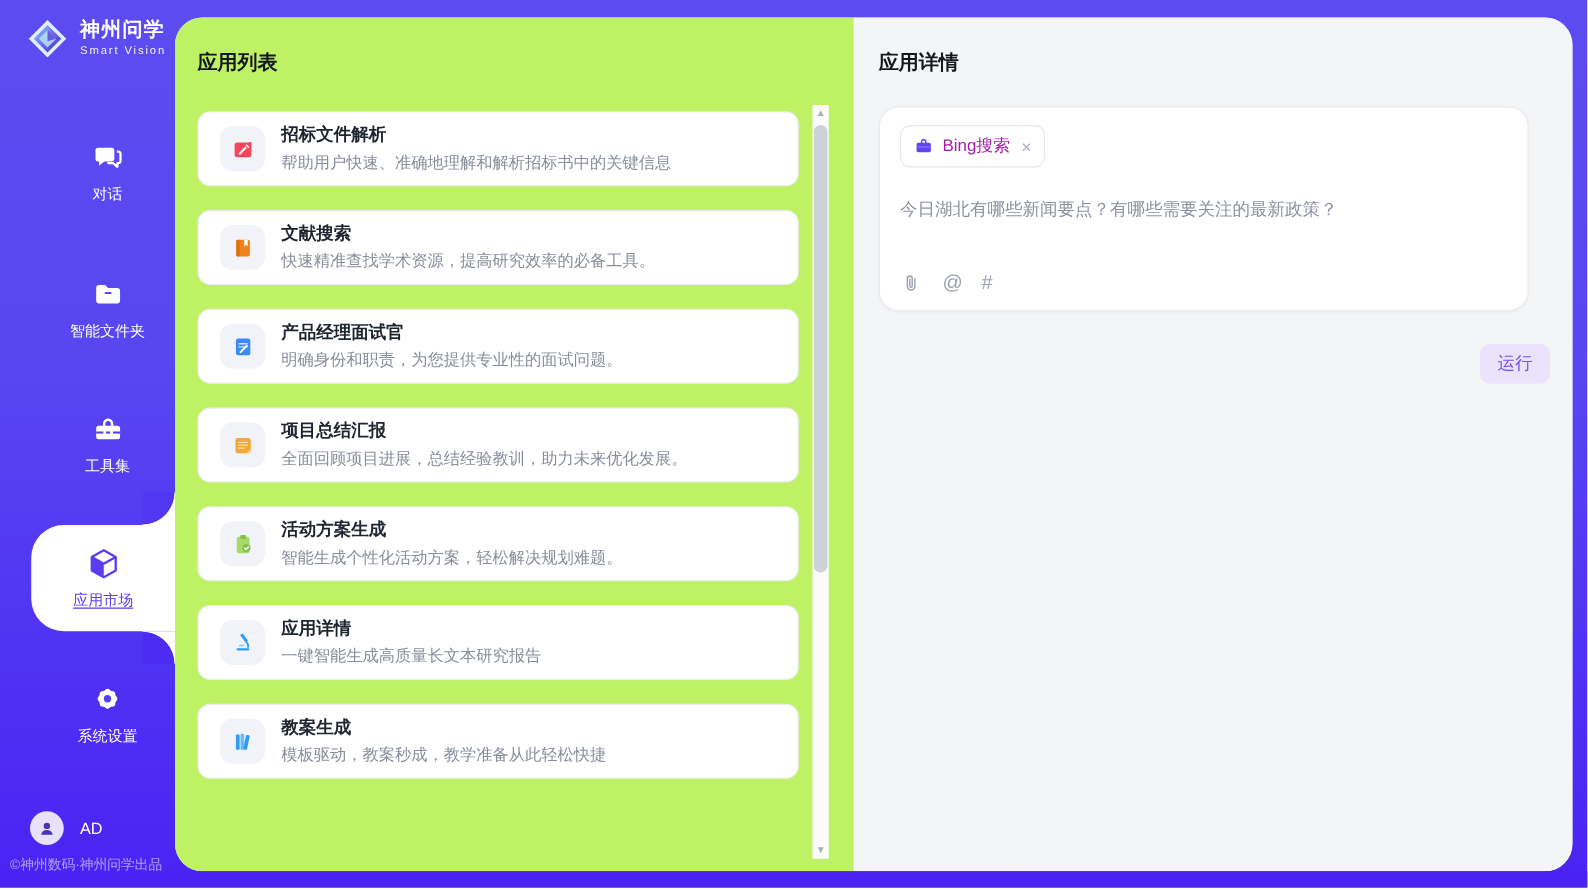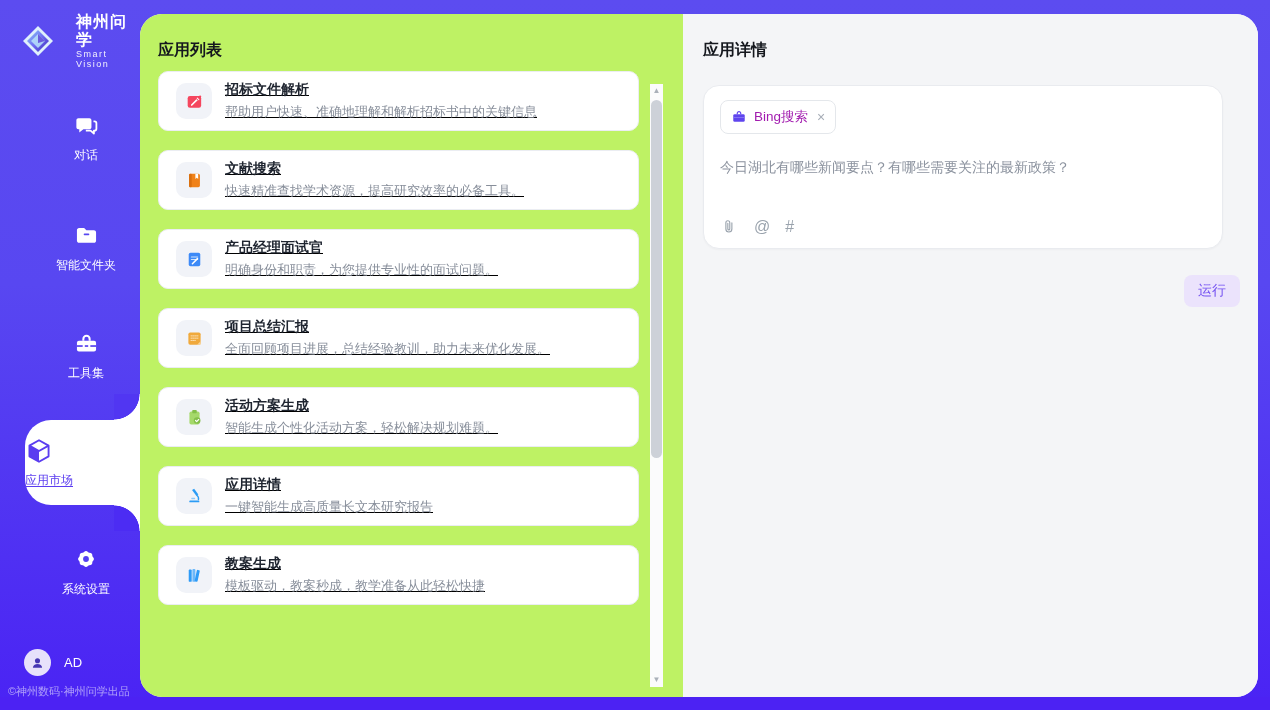--- a/index.html
+++ b/index.html
@@ -6,54 +6,54 @@
   html,body { width:1270px; height:714px; overflow:hidden; background:#ffffff;
     font-family:"Liberation Sans","DejaVu Sans",sans-serif; }
   .stage { position:relative; width:1270px; height:714px; }
 
   
   .purple-bg { position:absolute; left:0; top:0; right:0; height:710px;
     background:linear-gradient(180deg,#5c4cf0 0%,#5847f1 40%,#4a23f4 100%); }
 
   
   .sidebar { position:absolute; left:0; top:0; width:140px; height:710px; color:#fff; }
-  .logo { position:absolute; left:20px; top:13px; display:flex; align-items:center; gap:20px; }
+  .logo { position:absolute; left:20px; top:13px; display:flex; align-items:center; gap:8px; }
   .logo-texts { display:flex; flex-direction:column; line-height:1.1; }
   .logo-name { font-size:16px; font-weight:700; letter-spacing:1px; }
   .logo-sub { font-size:9px; letter-spacing:1.5px; opacity:.92; margin-top:2px; }
 
   .nav-item { position:absolute; left:16px; width:140px; display:flex; flex-direction:column;
     align-items:center; gap:8px; cursor:pointer; }
   .nav-label { font-size:12px; color:#fff; }
   .nav-label.u { text-underline-offset:2px; }
 
   .nav-active { position:absolute; left:25px; top:420px; width:115px; height:85px;
     background:#fff; border-radius:26px 0 0 26px; display:flex; flex-direction:column;
-    justify-content:center; gap:7px; cursor:pointer; }
+    align-items:center; justify-content:center; gap:7px; cursor:pointer; }
   .nav-active::before { content:""; position:absolute; top:-26px; right:0; width:26px; height:26px;
     background:radial-gradient(circle 26px at 0 0,#5136f2 0 25.2px,#fff 25.8px); }
   .nav-active::after { content:""; position:absolute; bottom:-26px; right:0; width:26px; height:26px;
     background:radial-gradient(circle 26px at 0 100%,#4c2cf3 0 25.2px,#fff 25.8px); }
   .nav-active .nav-label { color:#5b3df0; text-decoration:underline; text-underline-offset:2px; }
 
   .user-row { position:absolute; left:24px; top:649px; display:flex; align-items:center; gap:13px; }
   .avatar { width:27px; height:27px; border-radius:50%; background:#e7e1fb; display:flex;
     align-items:center; justify-content:center; }
   .user-initials { font-size:13px; color:#fff; }
   .copyright { position:absolute; left:8px; top:684px; width:132px; font-size:11px;
     color:rgba(255,255,255,.55); white-space:nowrap; }
 
   
   .panel { position:absolute; left:140px; top:14px; width:1118px; height:683px;
     border-radius:22px; overflow:hidden; display:flex; background:#fff; }
 
   
   .list-section { position:relative; width:543px; background:#bef264; padding:26px 44px 0 18px; }
   .section-title { font-size:16px; font-weight:700; color:#15181e; }
-  .app-list { margin-top:10px;text-decoration:underline; }
+  .app-list { margin-top:28px; }
   .app-card { display:flex; align-items:center; height:60px; border:1px solid #ebedf2;
     border-radius:10px; background:#fff; margin-bottom:19px; padding-left:17px; cursor:pointer; }
   .app-card.selected { background:#eee4fd; border:1px solid #b99cf7; }
   .app-icon { width:36px; height:36px; border-radius:10px; background:#f1f3f8; display:flex;
     align-items:center; justify-content:center; flex:none; }
   .app-card.selected .app-icon { background:#fdfcff; }
   .app-texts { margin-left:13px; min-width:0; }
   .app-title { font-size:14px; font-weight:700; color:#1f2530; line-height:1.2; }
   .app-desc { font-size:13px; color:#878e9a; margin-top:5px; white-space:nowrap; }
 

